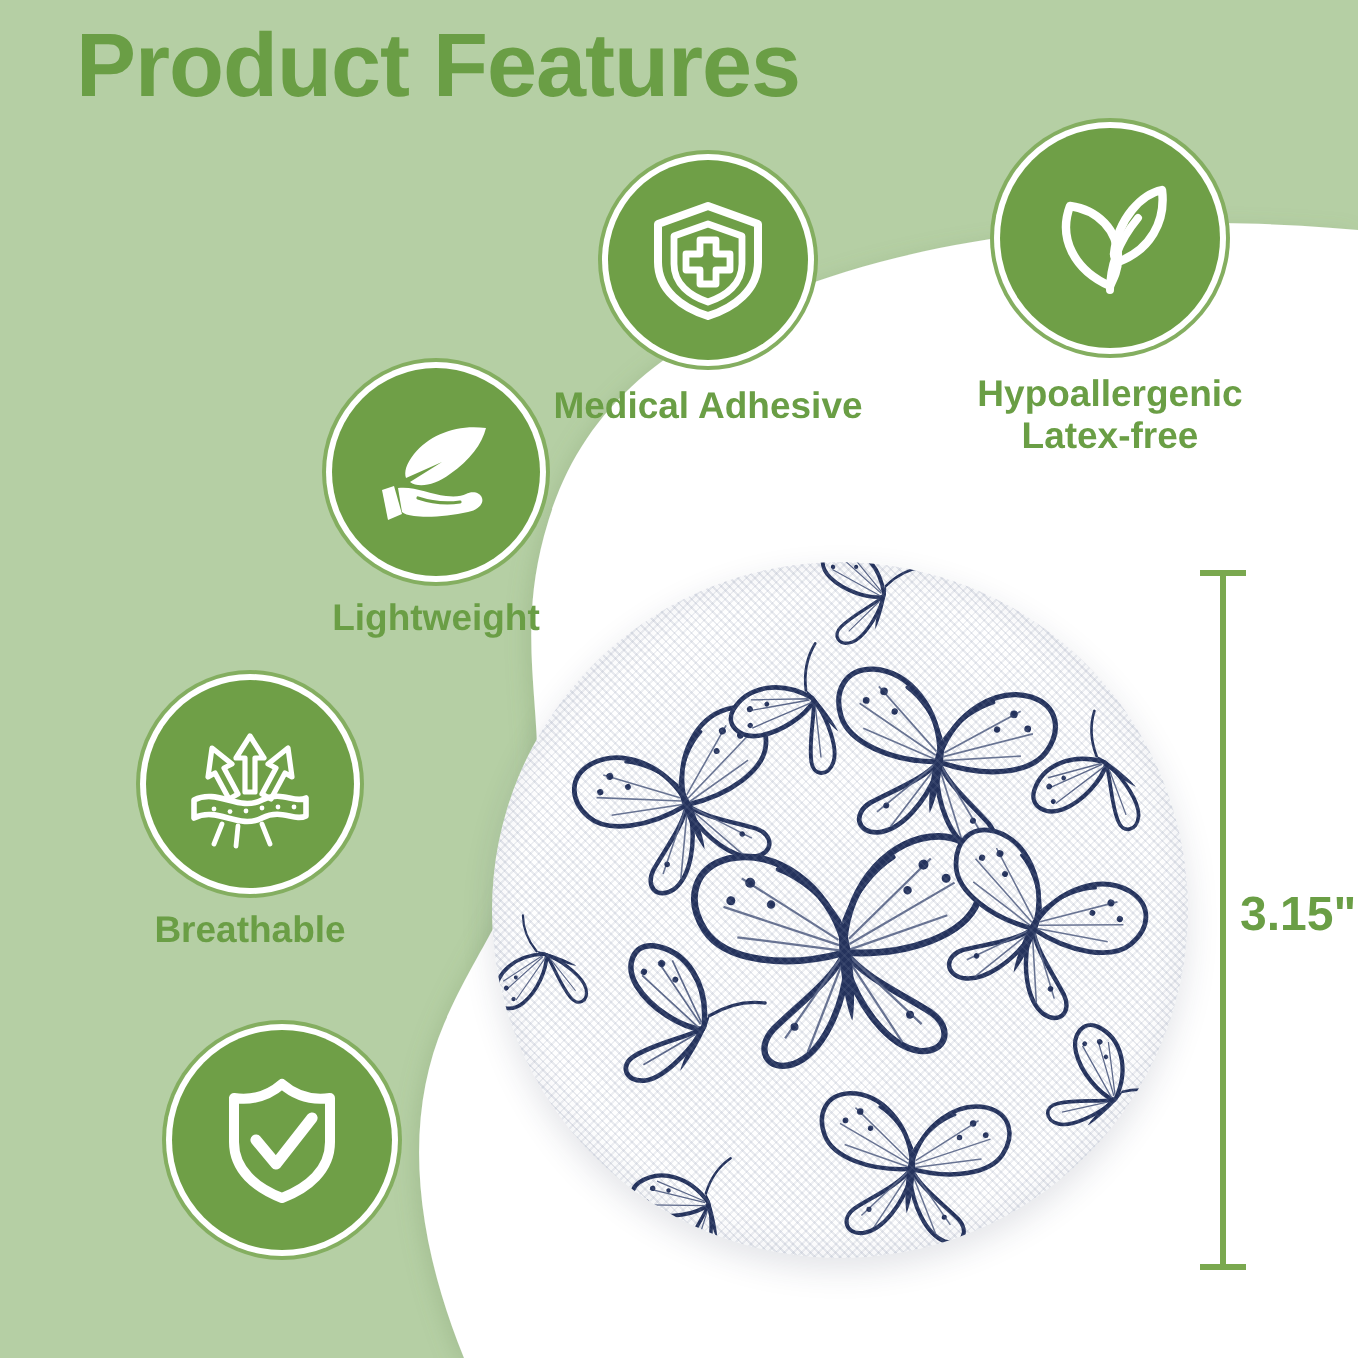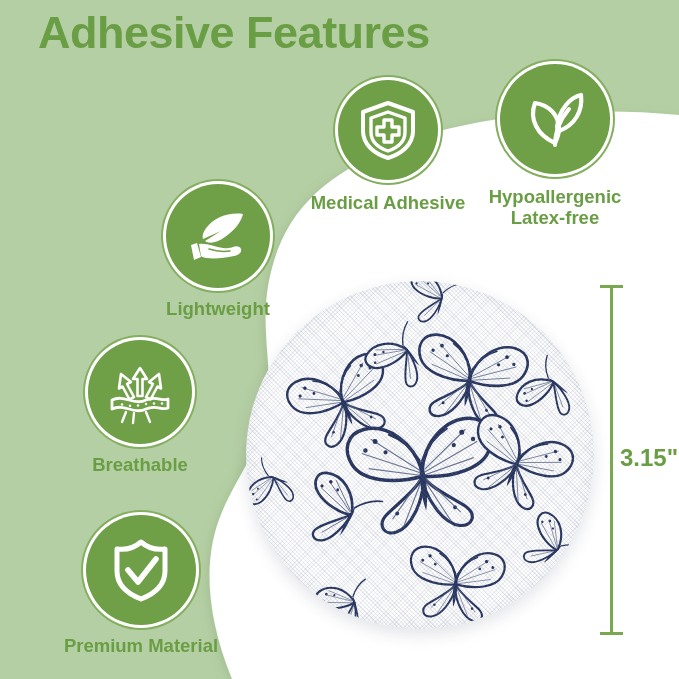--- a/index.html
+++ b/index.html
@@ -62,33 +62,33 @@
     position: absolute;
     color: #6a9e45;
     font-weight: bold;
     font-size: 18.5px;
     line-height: 1.14;
     white-space: pre;
     text-align: center;
   }
 
   
-  #feat-medical   { left: 338px; top: 80px;  }
+  #feat-medical   { left: 304px; top: 80px;  }
   #feat-medical .badge   { width: 100px; height: 100px; }
   #feat-medical .feature-label { left: 50%; top: 112px; transform: translateX(-50%); }
 
   #feat-hypo      { left: 500px; top: 64px;  }
   #feat-hypo .badge      { width: 110px; height: 110px; }
   #feat-hypo .feature-label { left: 50%; top: 122px; transform: translateX(-50%); }
 
   #feat-light     { left: 166px; top: 184px; }
   #feat-light .badge     { width: 104px; height: 104px; }
   #feat-light .feature-label { left: 50%; top: 114px; transform: translateX(-50%); }
 
-  #feat-breathe   { left: 88px;  top: 340px; }
+  #feat-breathe   { left: 73px;  top: 340px; }
   #feat-breathe .badge   { width: 104px; height: 104px; }
   #feat-breathe .feature-label { left: 50%; top: 114px; transform: translateX(-50%); }
 
   #feat-premium   { left: 86px;  top: 515px; }
   #feat-premium .badge   { width: 110px; height: 110px; }
   #feat-premium .feature-label { left: 50%; top: 120px; transform: translateX(-50%); }
 
   
   .product-disc {
     position: absolute;
@@ -168,21 +168,21 @@
       M 679 115
       C 560 104, 452 120, 385 150
       C 318 180, 286 215, 272 268
       C 258 320, 272 356, 268 400
       C 264 446, 240 470, 222 512
       C 204 554, 204 610, 232 679
       L 679 679
       Z"></path>
   </svg>
 
-  <div class="page-title">Adhesive Features</div>
+  <div class="page-title">Product Features</div>
 
   <div class="feature" id="feat-medical">
     <div class="badge">
       <svg width="64" height="64" viewBox="0 0 64 64">
         <path d="M32 5 L57 14 L57 33 C57 47 45 56 32 60 C19 56 7 47 7 33 L7 14 Z" fill="none" stroke="#ffffff" stroke-width="4" stroke-linejoin="round"></path>
         <path d="M32 14 L49 20 L49 34 C49 44 41 50 32 53 C23 50 15 44 15 34 L15 20 Z" fill="none" stroke="#ffffff" stroke-width="3.4" stroke-linejoin="round"></path>
         <path d="M28 22 L36 22 L36 29 L43 29 L43 37 L36 37 L36 44 L28 44 L28 37 L21 37 L21 29 L28 29 Z" fill="none" stroke="#ffffff" stroke-width="3.4" stroke-linejoin="round"></path>
       </svg>
     </div>
     <div class="feature-label">Medical Adhesive</div>
@@ -239,21 +239,20 @@
     <div class="feature-label">Breathable</div>
   </div>
 
   <div class="feature" id="feat-premium">
     <div class="badge">
       <svg width="70" height="70" viewBox="0 0 70 70">
         <path d="M35 7 C27 14, 18 15, 11 14 L11 36 C11 50, 22 59, 35 64 C48 59, 59 50, 59 36 L59 14 C52 15, 43 14, 35 7 Z" fill="none" stroke="#ffffff" stroke-width="5" stroke-linejoin="round"></path>
         <path d="M22 35 L32 47 L50 24" fill="none" stroke="#ffffff" stroke-width="5.6" stroke-linecap="round" stroke-linejoin="round"></path>
       </svg>
     </div>
-    <div class="feature-label">Premium Material</div>
   </div>
 
   <div class="product-disc">
     <div class="disc-weave"></div>
     <svg width="348" height="348" viewBox="0 0 348 348">
       <defs>
 
         <g id="bfly">
 
           <path d="M0 0 C-4 -22, -22 -38, -40 -36 C-54 -34, -58 -22, -52 -10 C-46 2, -24 8, 0 4 Z" fill="#ffffff" stroke="#24325c" stroke-width="2.6" stroke-linejoin="round"></path>

